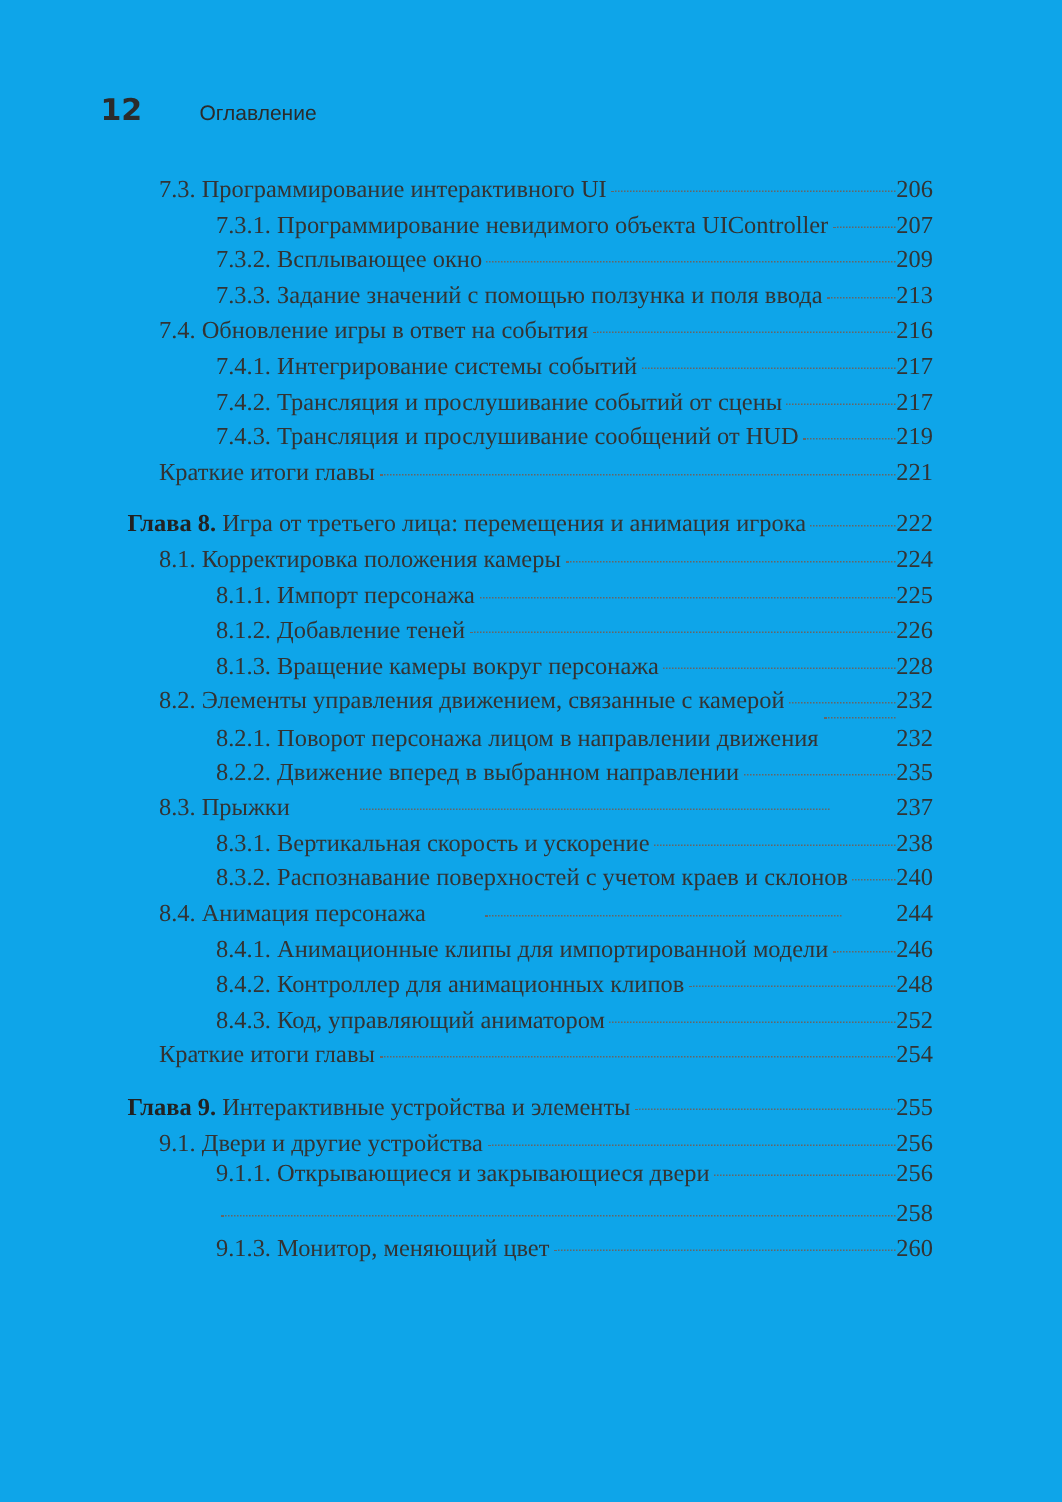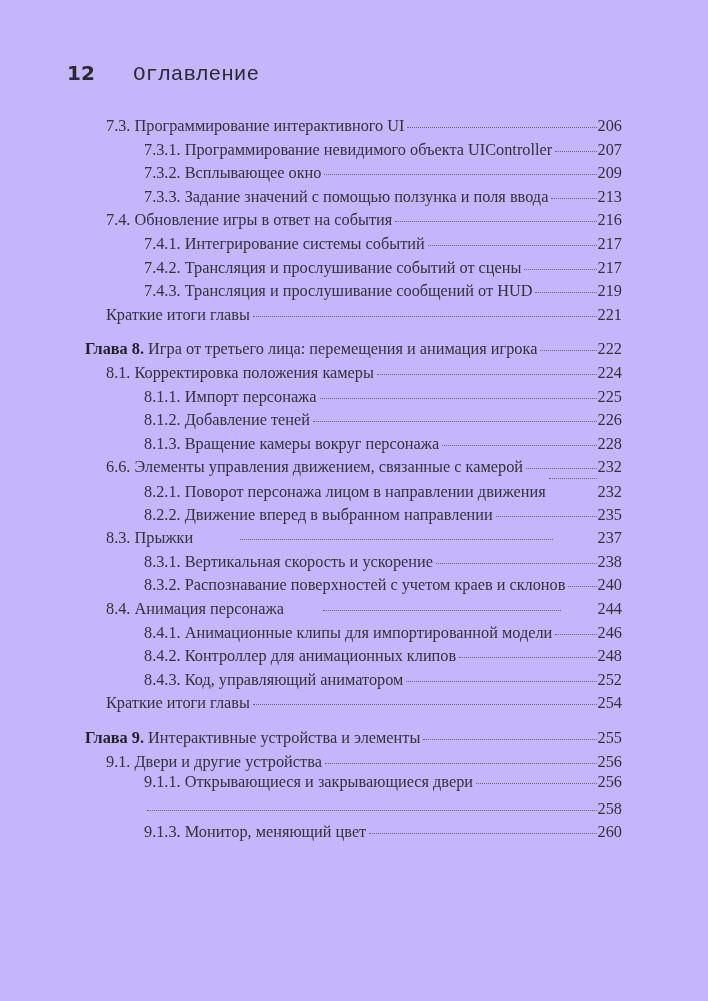--- a/index.html
+++ b/index.html
@@ -1,20 +1,20 @@
 <!DOCTYPE html>
 <html><head>
 <meta charset="utf-8">
 <style>
   html, body { margin: 0; padding: 0; background: #ffffff; }
   body { width: 708px; height: 1001px; position: relative; overflow: hidden; }
-  .page { position: absolute; left: 0; top: 0; width: 708px; height: 1001px; background: #c4b5fd; }
+  .page { position: absolute; left: 0; top: 0; width: 708px; height: 1001px; background: #0ea5e9; }
   .hdr { position: absolute; top: 61px; left: 67px; height: 28px; display: flex; align-items: baseline; color: #2b2b2b; }
   .hdr .num { font-family: "DejaVu Sans", sans-serif; font-weight: bold; font-size: 20px; width: 66px; }
-  .hdr .ttl { font-family: Liberation Mono, monospace; font-size: 21px; }
+  .hdr .ttl { font-family: Liberation Sans, sans-serif; font-size: 14px; }
   .toc { position: absolute; left: 0; top: 0; width: 708px; }
   .row { position: absolute; right: 86px; height: 22px; display: flex; align-items: baseline;
          font-family: "Liberation Serif", serif; font-size: 16.3px; color: #333333; white-space: nowrap; }
   .row.l0 { left: 85px; }
   .row.l1 { left: 106px; }
   .row.l2 { left: 144px; }
   .row .t { flex: 0 0 auto; }
   .row .t b { font-weight: bold; color: #222; }
   .row .d { flex: 1 1 auto; overflow: hidden; margin: 0 1px 0 3px; border-bottom: 1.3px dotted #666; height: 0; align-self: baseline; position: relative; top: -3px; }
   .row .p { flex: 0 0 auto; text-align: right; }
@@ -92,21 +92,21 @@
         <span class="t"><span>8.1.2. Добавление теней</span></span>
         <span class="d"></span>
         <span class="p">226</span>
       </div>
       <div class="row l2" style="top: 433.8px;">
         <span class="t"><span>8.1.3. Вращение камеры вокруг персонажа</span></span>
         <span class="d"></span>
         <span class="p">228</span>
       </div>
       <div class="row l1" style="top: 457.4px;">
-        <span class="t"><span>6.6. Элементы управления движением, связанные с камерой</span></span>
+        <span class="t"><span>8.2. Элементы управления движением, связанные с камерой</span></span>
         <span class="d"></span>
         <span class="p">232</span>
       </div>
       <div class="row l2" style="top: 481px; align-items: center;">
         <span class="t"><span>8.2.1. Поворот персонажа лицом в направлении движения</span></span>
         <span class="d"></span>
         <span class="p">232</span>
       </div>
       <div class="row l2" style="top: 504.6px;">
         <span class="t"><span>8.2.2. Движение вперед в выбранном направлении</span></span>

